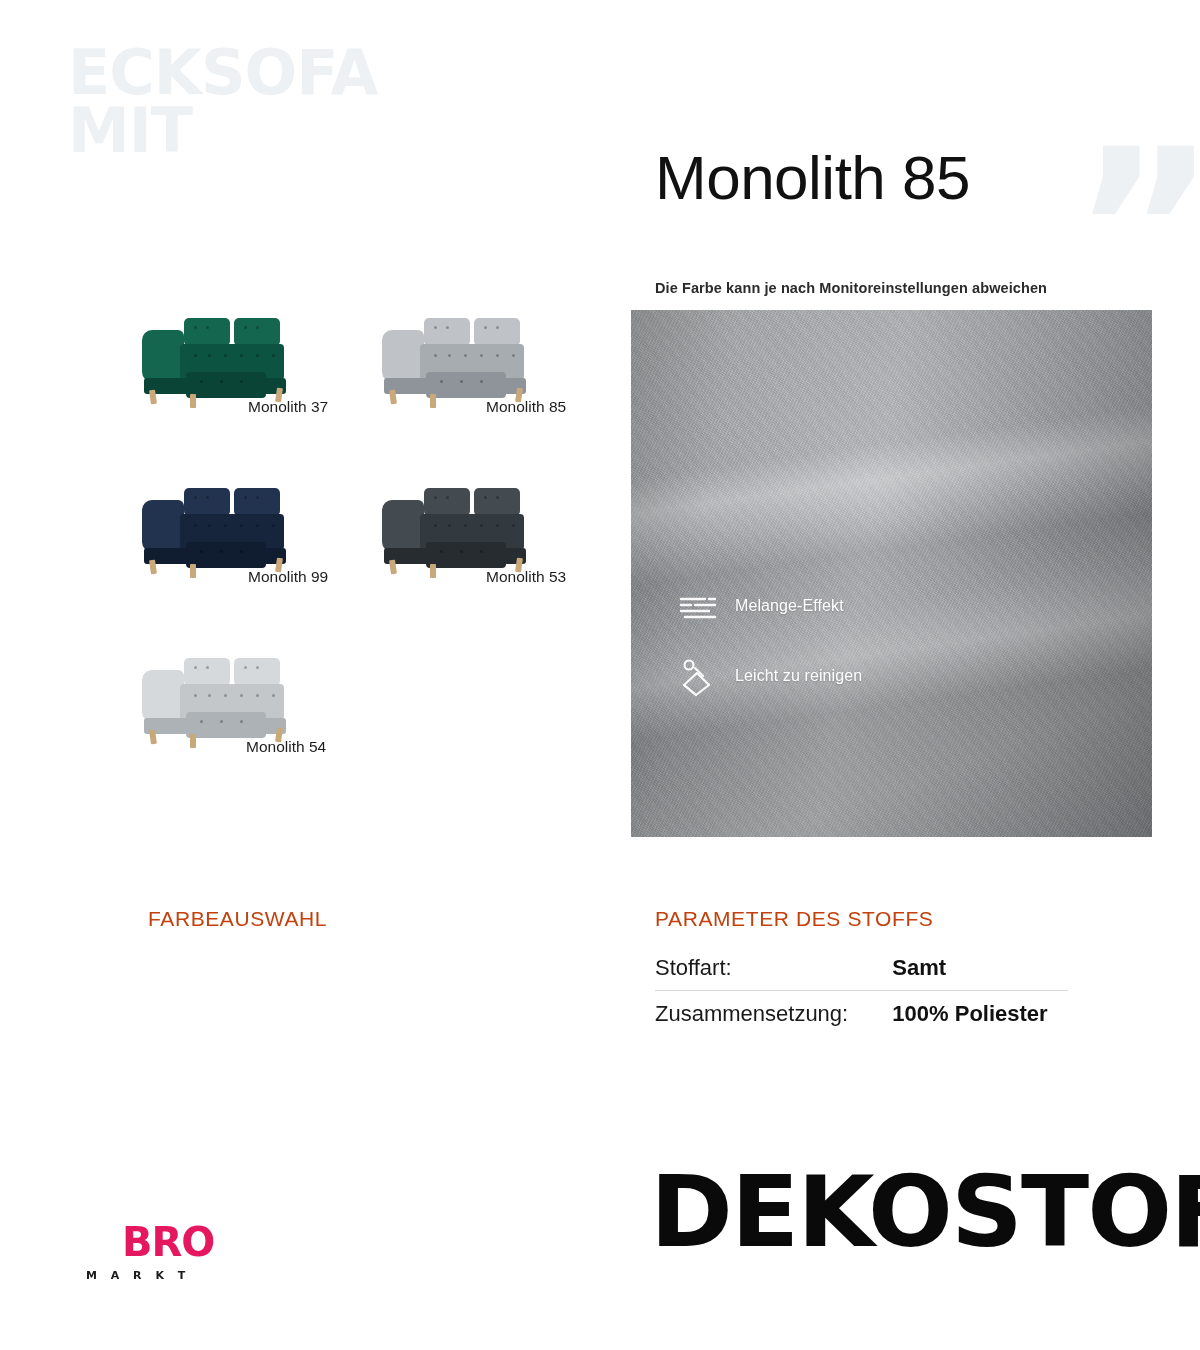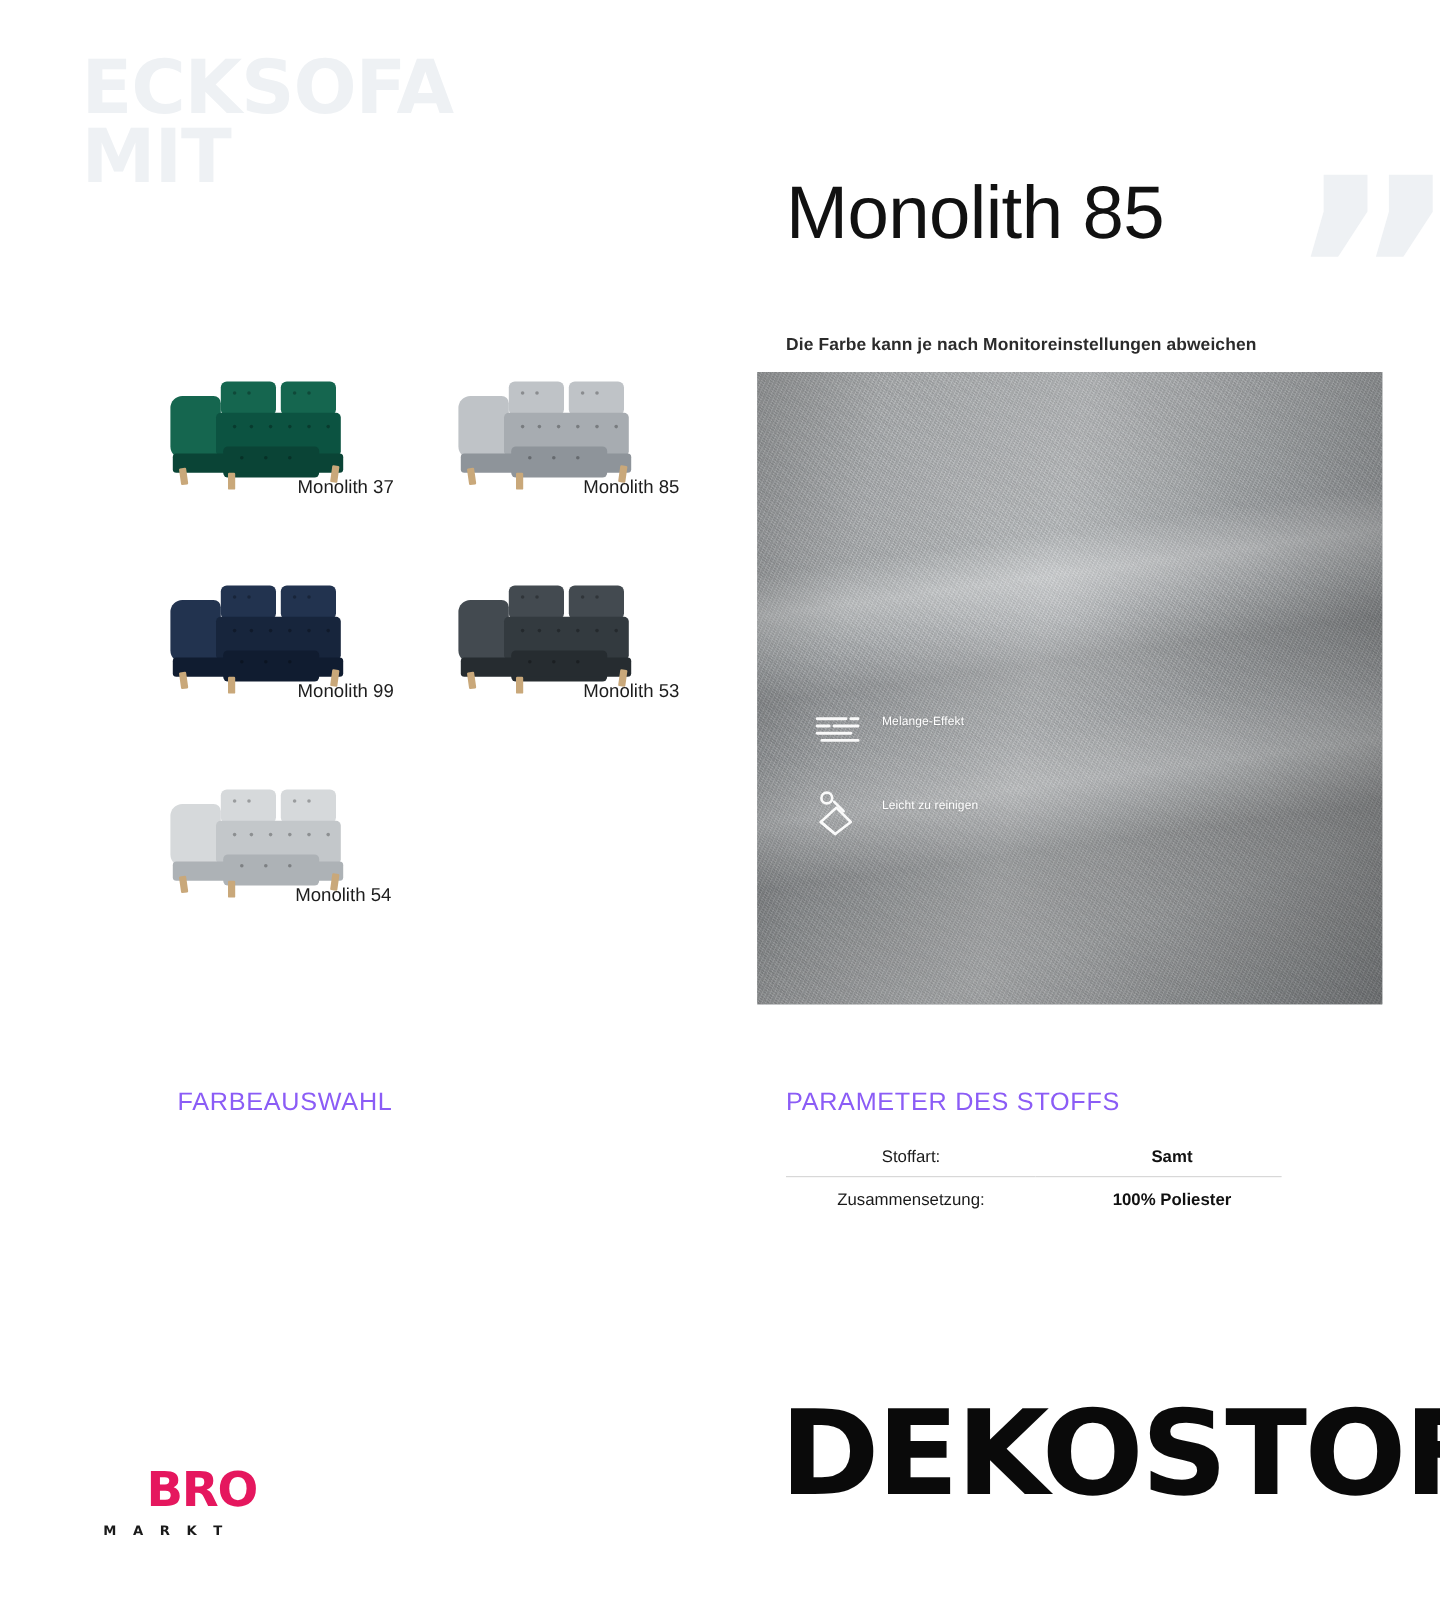--- a/index.html
+++ b/index.html
@@ -117,21 +117,21 @@
     margin-bottom: 24px;
   }
   .feature .ficon {
     width: 46px;
     min-width: 46px;
     height: 46px;
     margin-right: 14px;
     opacity: 0.95;
   }
   .feature .ftext {
-    font-size: 10px;
+    font-size: 16px;
     line-height: 1.38;
     padding-top: 10px;
     text-shadow: 0 1px 2px rgba(0,0,0,0.18);
     letter-spacing: 0.1px;
   }
   .feature.multiline .ftext { padding-top: 2px; }
 
   
   .swatch {
     position: absolute;
@@ -176,40 +176,39 @@
   .sofa .tuft {
     position:absolute; width: 3px; height: 3px; border-radius: 50%;
     background: rgba(0,0,0,0.28);
   }
 
   
   .section-heading {
     position: absolute;
     font-size: 21px;
     letter-spacing: 0.6px;
-    color: #8b5cf6;
+    color: #c2410c;
     font-weight: 400;
   }
   #farbauswahl-heading { left: 148px; top: 907px; }
   #parameter-heading  { left: 655px; top: 907px; }
 
   
   .param-table {
     position: absolute;
     left: 655px;
     top: 945px;
     width: 413px;
     border-collapse: collapse;
   }
   .param-table td {
     padding: 10px 0 9px 0;
-    font-size: 14px;
+    font-size: 22px;
     border-bottom: 1px solid #d8d8d8;
     vertical-align: baseline;
-    text-align: center;
   }
   .param-table tr:last-child td { border-bottom: none; }
   .param-table td.key { color: #1a1a1a; font-weight: 400; }
   .param-table td.val { font-weight: 700; color: #111; padding-left: 22px; }
 
   
   .dekostoff {
     position: absolute;
     left: 650px;
     top: 1155px;

